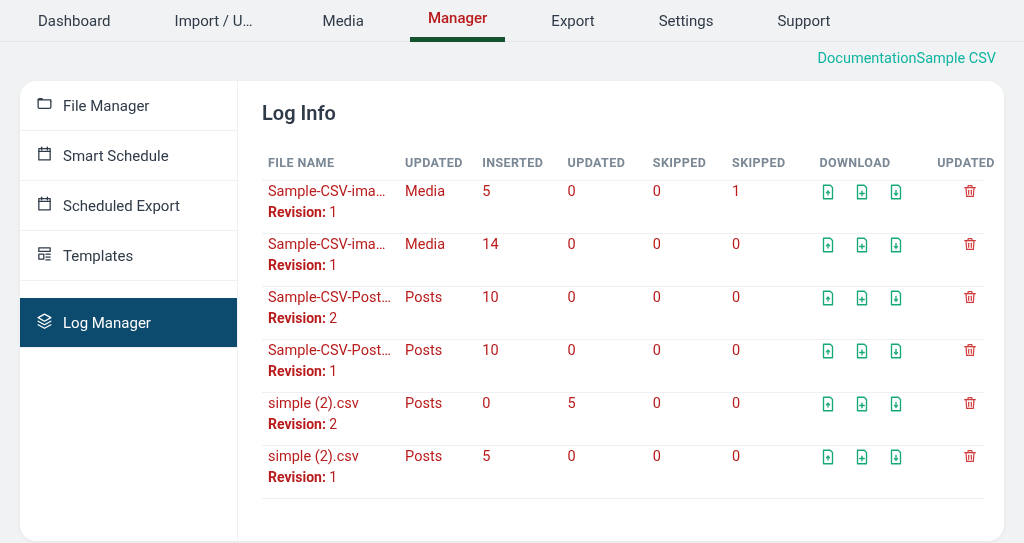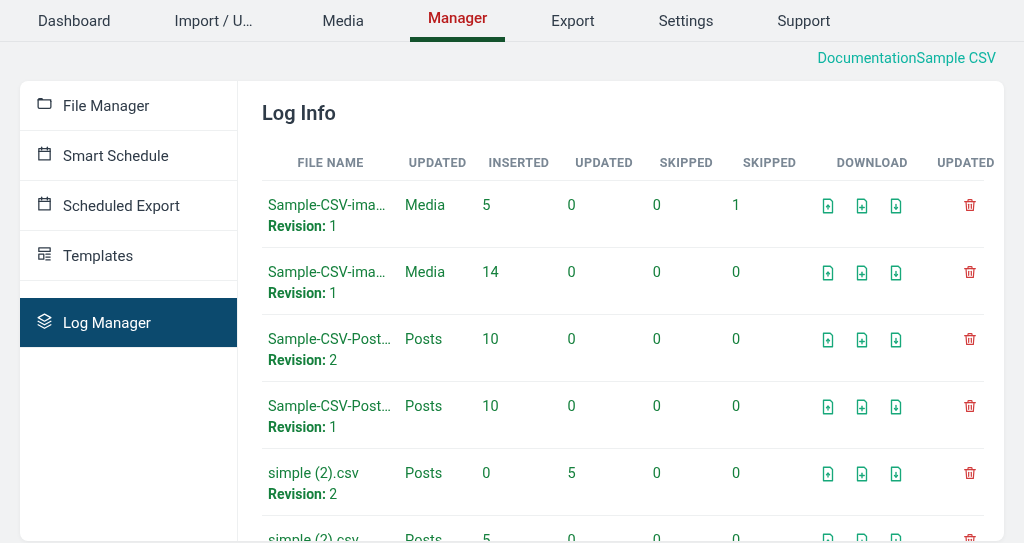--- a/index.html
+++ b/index.html
@@ -40,21 +40,21 @@
     font-size: 14.5px;
   }
   .sublinks a {
     color: #0fb5a2;
     text-decoration: none;
     cursor: pointer;
   }
   .panel {
     margin: 10px 20px 0 20px;
     background: #fff;
-    border-radius: 8px;
+    border-radius: 16px;
     box-shadow: 0 1px 4px rgba(0,0,0,0.05);
     display: flex;
     height: 460px;
     overflow: hidden;
   }
   .sidebar {
     width: 218px;
     border-right: 1px solid #eef0f1;
     flex-shrink: 0;
   }
@@ -84,32 +84,32 @@
     font-weight: 600;
     color: #2f3b48;
     margin-bottom: 20px;
   }
   table {
     width: 100%;
     border-collapse: collapse;
     table-layout: fixed;
   }
   thead th {
-    text-align: center;
+    text-align: left;
     font-size: 12.5px;
     letter-spacing: 0.4px;
     color: #7a8794;
     font-weight: 700;
     padding: 10px 6px;
     border-bottom: 1px solid #eef0f1;
   }
   tbody td {
     font-size: 14.5px;
-    color: #15803d;
-    padding: 16px 6px 13px;
+    color: #b91c1c;
+    padding: 2px 6px 13px;
     border-bottom: 1px solid #eef0f1;
     vertical-align: top;
   }
   .col-file { width: 135px; }
   .col-mod  { width: 76px; }
   .col-num  { width: 84px; }
   .col-skip { width: 78px; }
   .col-fail { width: 86px; }
   .col-dl   { width: 116px; }
   .col-del  { width: 52px; text-align: right; }

